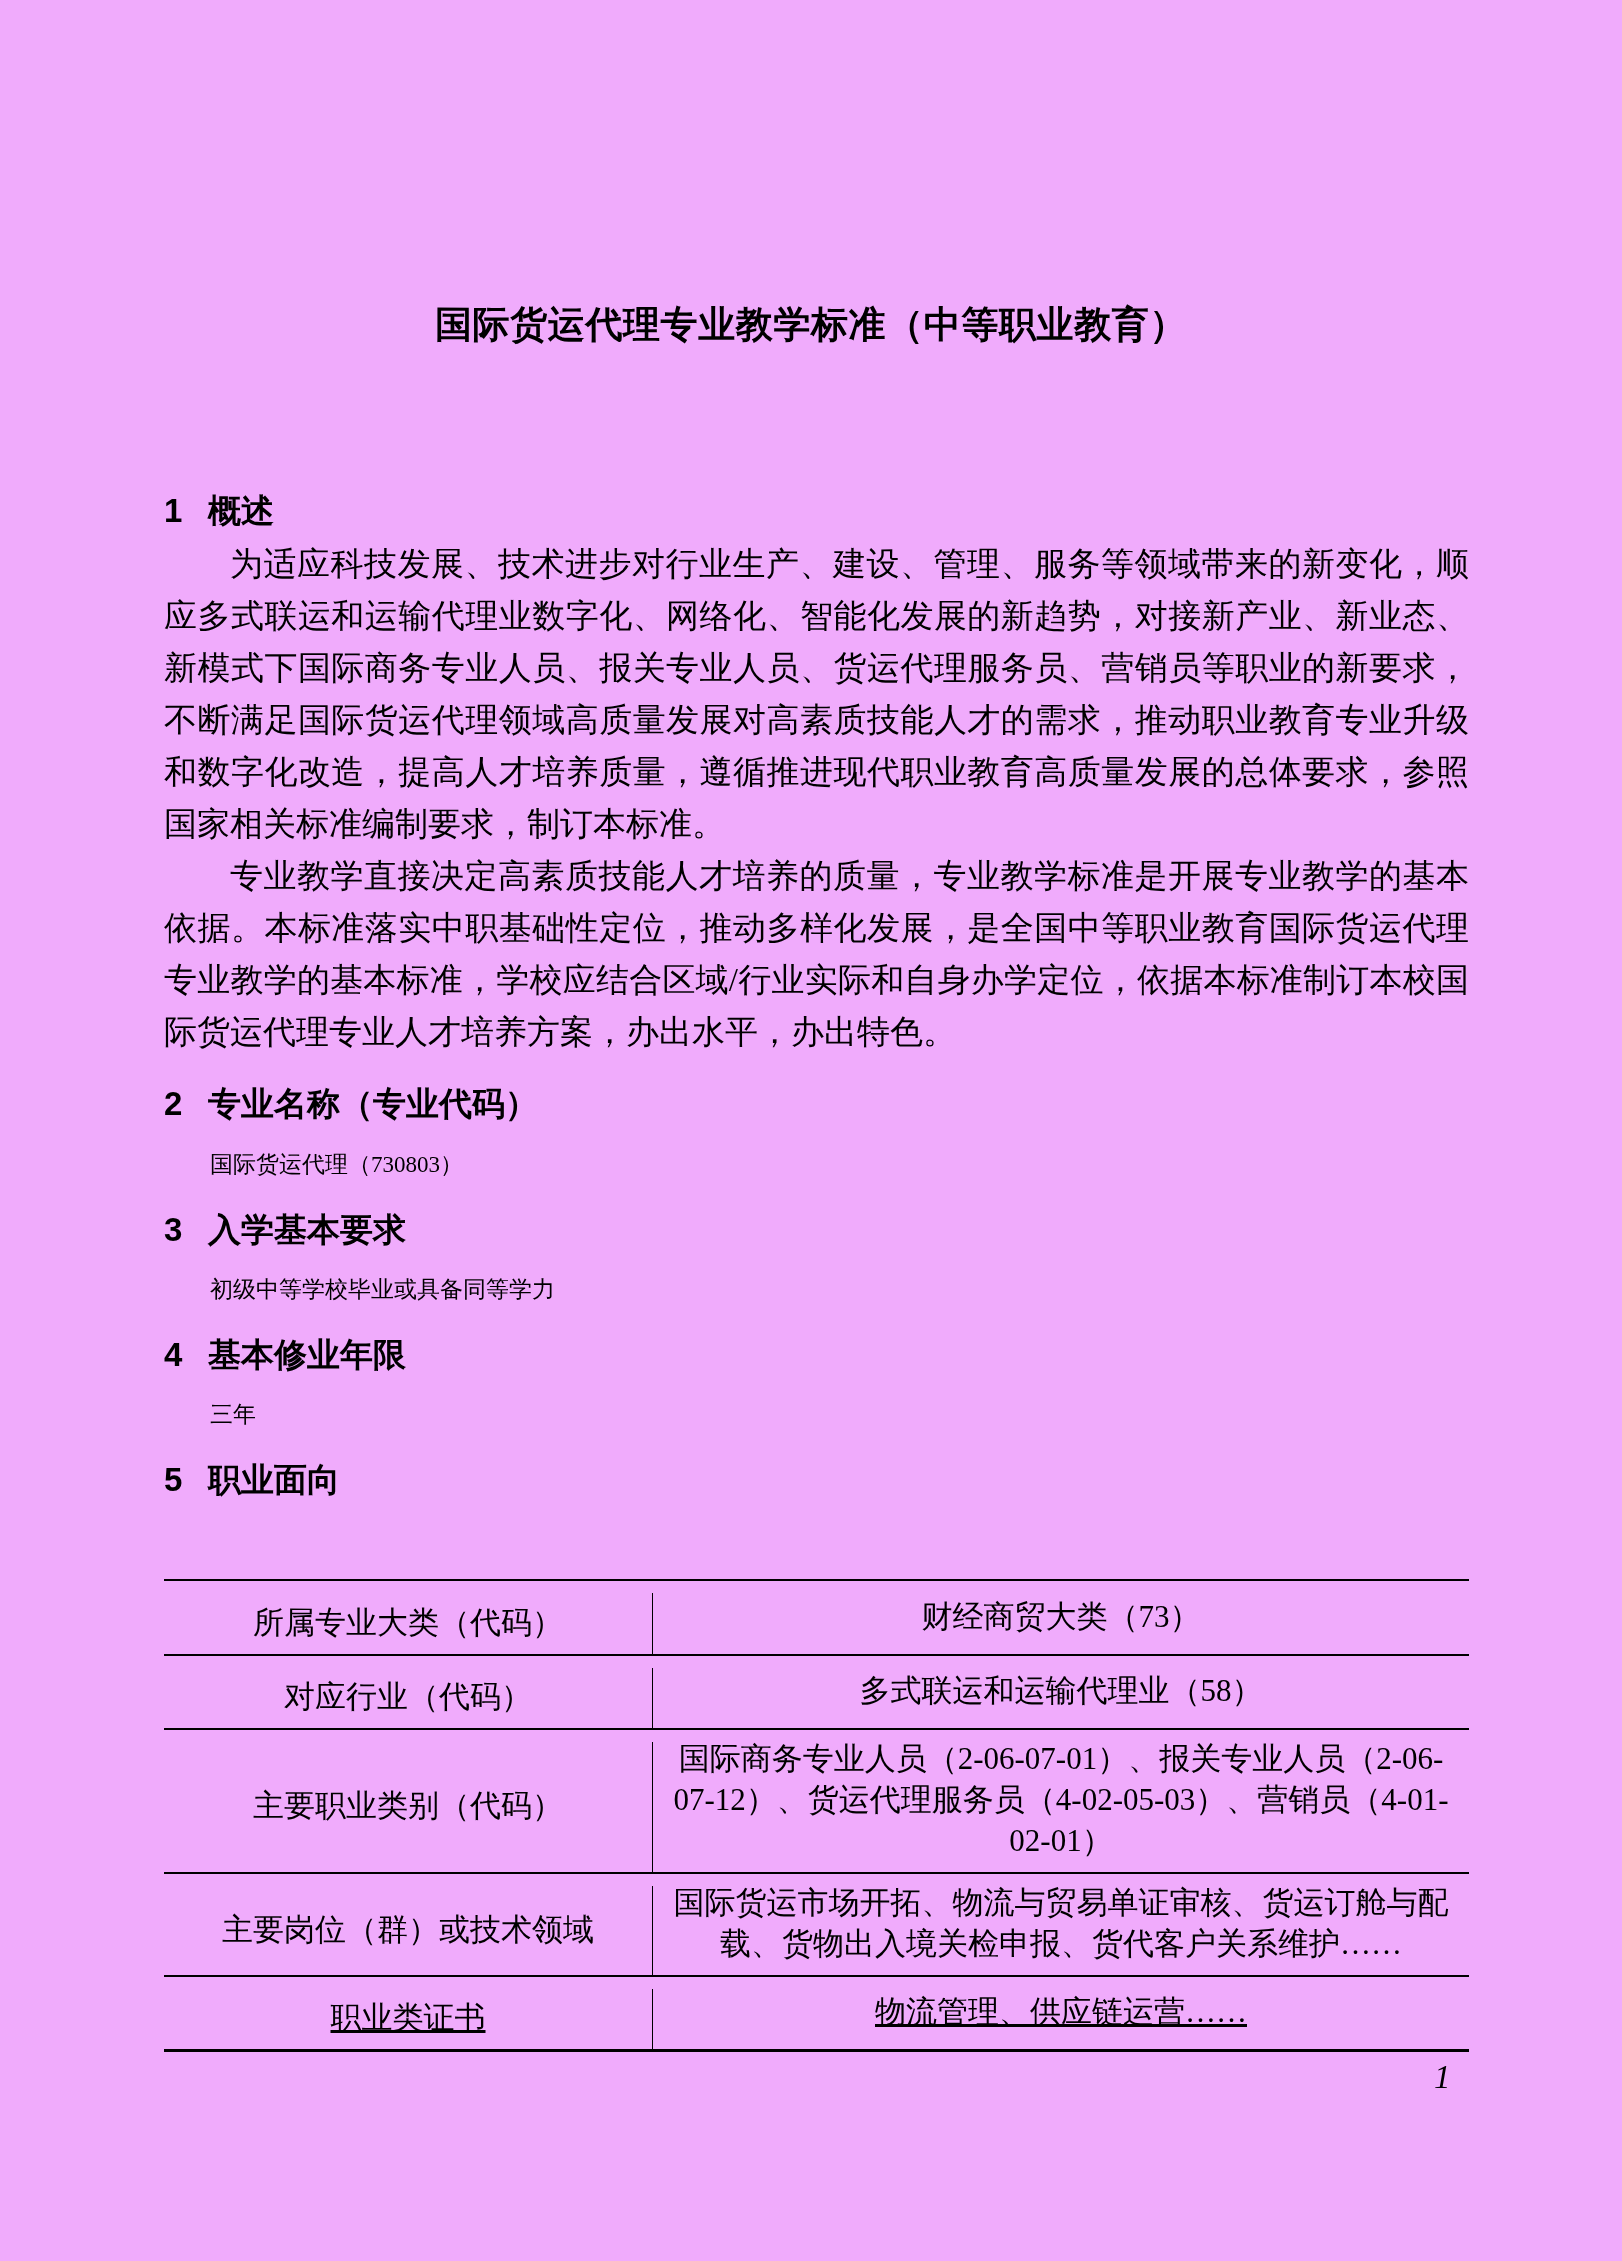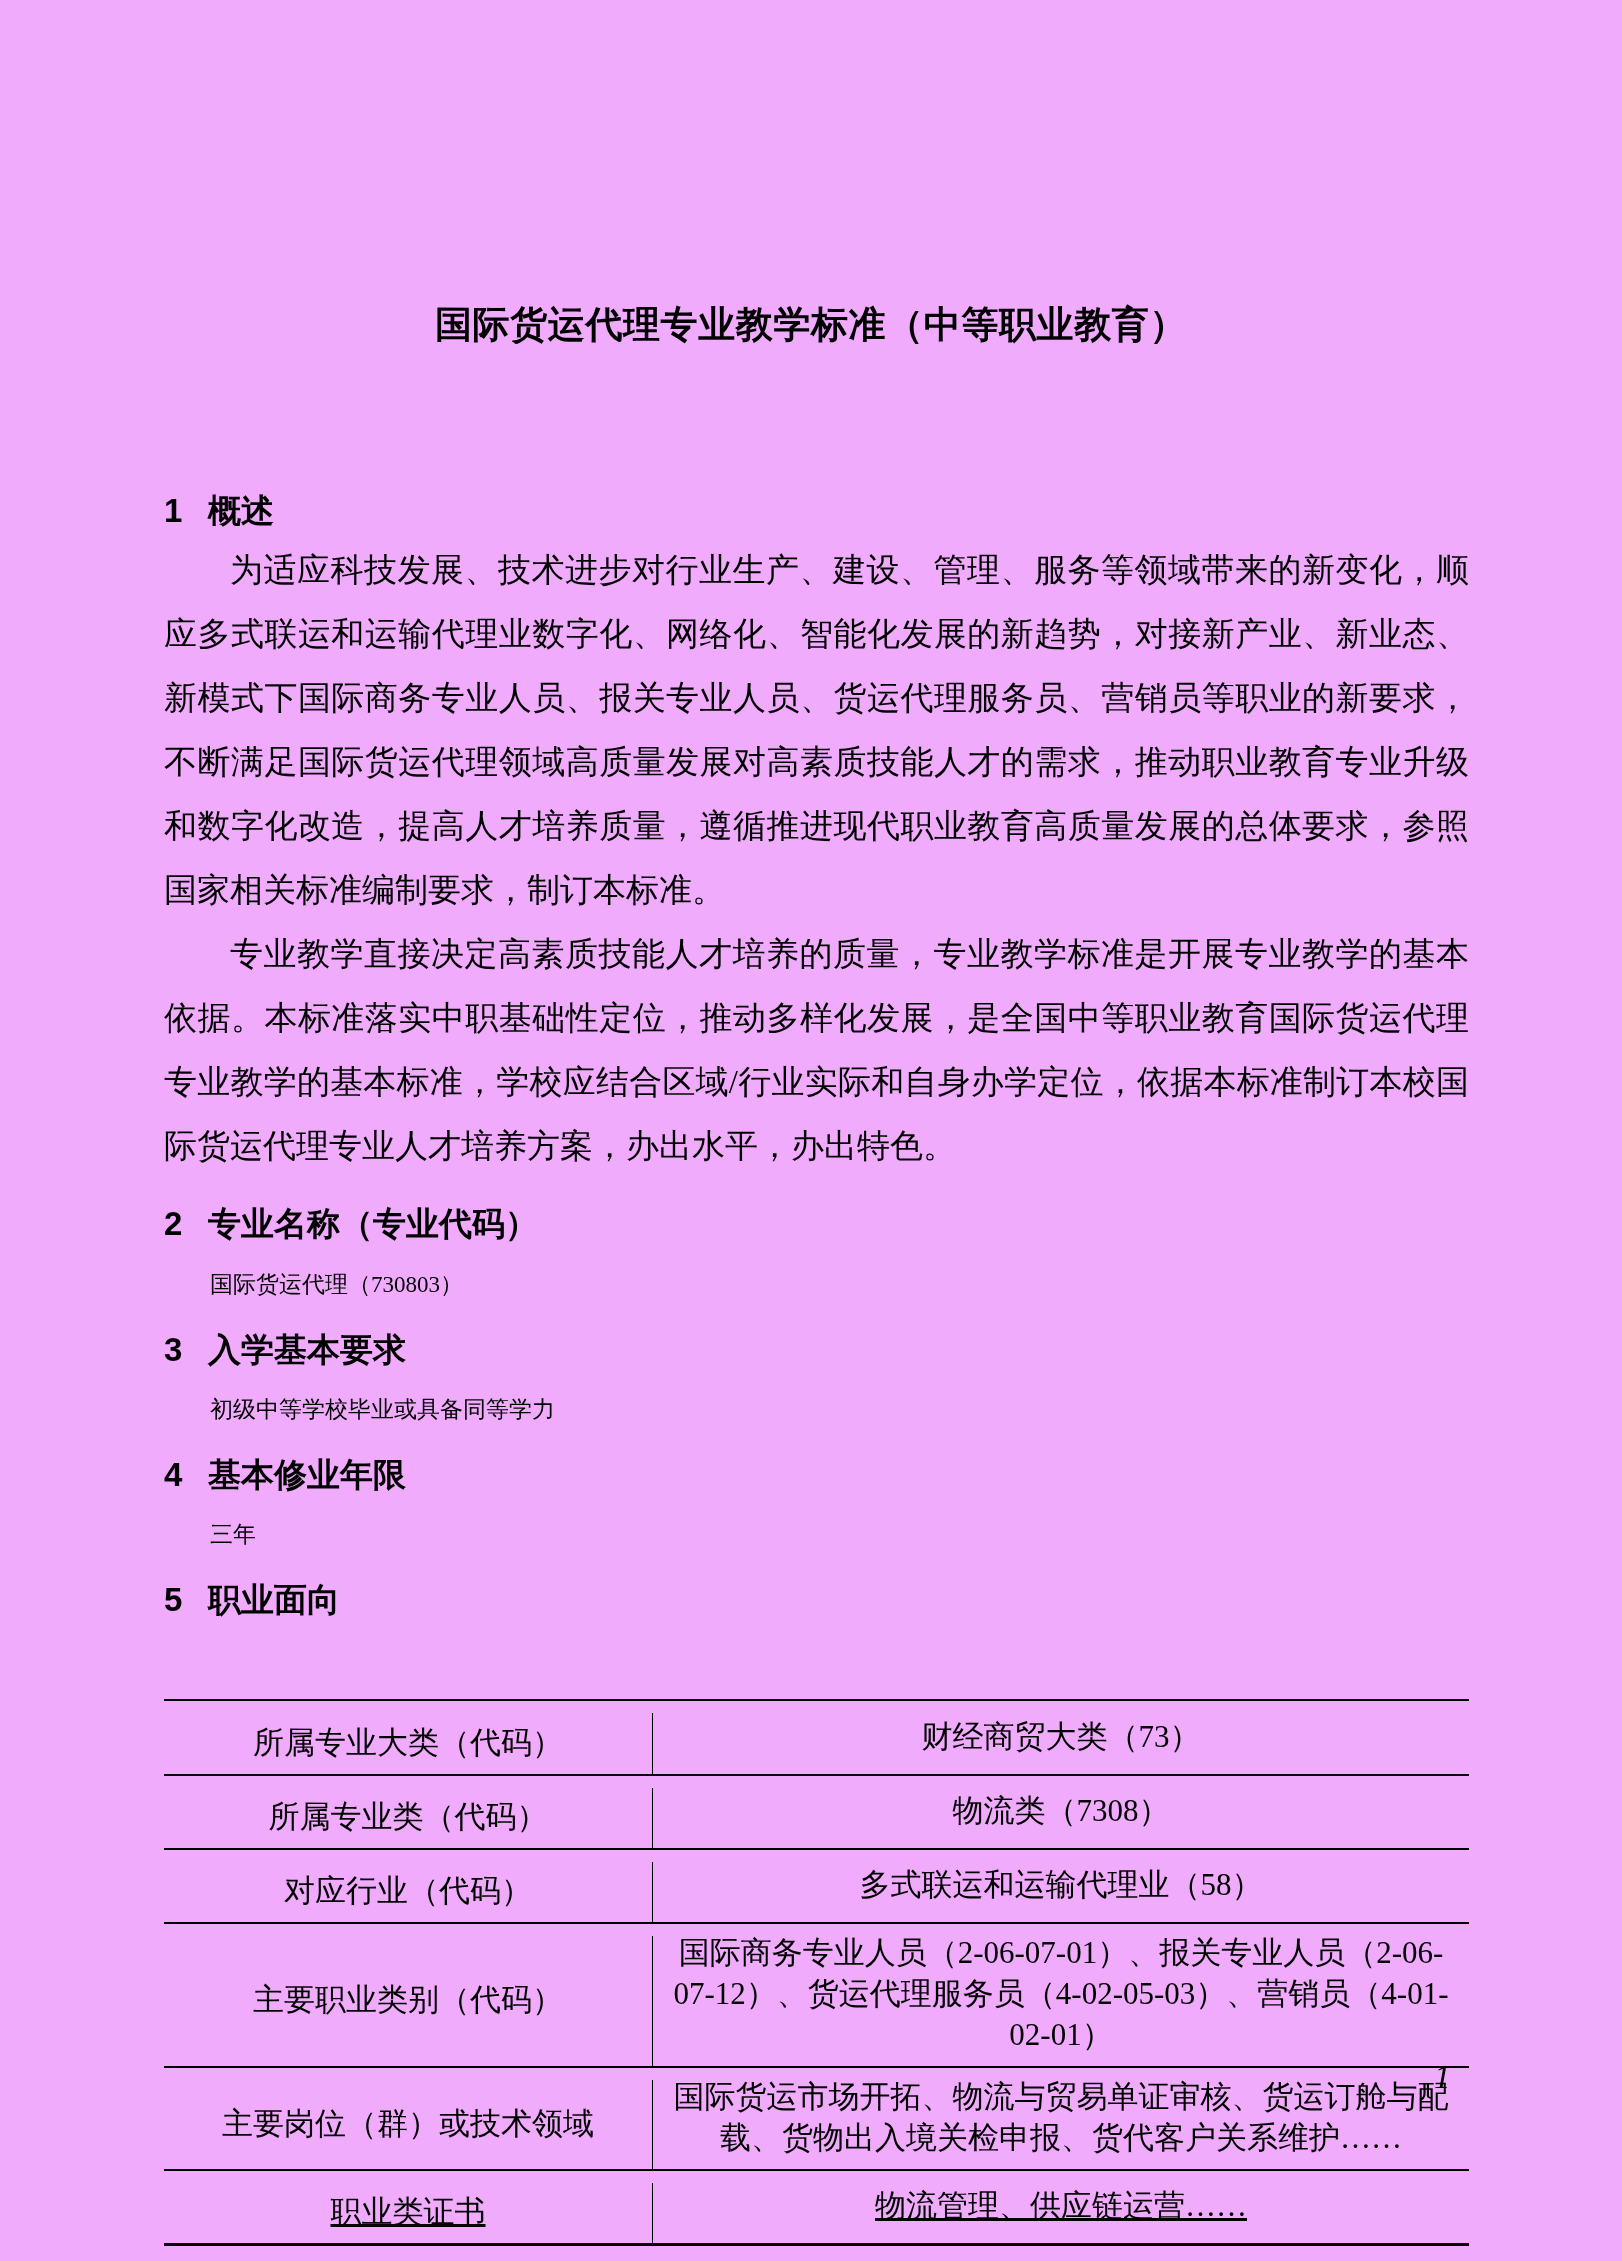--- a/index.html
+++ b/index.html
@@ -37,21 +37,21 @@
   }
   .sec-heading .sec-num {
     display: inline-block;
     min-width: 44px;
     font-family: "Liberation Sans", sans-serif;
   }
   .sec-heading.first { margin-top: 145px; }
   .para {
     margin: 0;
     font-size: 33px;
-    line-height: 64px;
+    line-height: 52px;
     text-align: justify;
     text-align-last: left;
     text-indent: 2em;
   }
   .para.lead { margin-top: 9px; }
   .indent-line {
     margin: 21.4px 0 0 0;
     font-size: 23px;
     line-height: 39px;
     text-indent: 2em;
@@ -133,24 +133,20 @@
       <span class="sec-num">5</span>
       <span>职业面向</span>
     </div>
 
     <div class="career-table">
       <div class="trow">
         <div class="tcell tlabel">所属专业大类（代码）</div>
         <div class="tcell tvalue">财经商贸大类（73）</div>
       </div>
       <div class="trow">
-        <div class="tcell tlabel">所属专业类（代码）</div>
-        <div class="tcell tvalue">物流类（7308）</div>
-      </div>
-      <div class="trow">
         <div class="tcell tlabel">对应行业（代码）</div>
         <div class="tcell tvalue">多式联运和运输代理业（58）</div>
       </div>
       <div class="trow">
         <div class="tcell tlabel">主要职业类别（代码）</div>
         <div class="tcell tvalue">国际商务专业人员（2-06-07-01）、报关专业人员（2-06-07-12）、货运代理服务员（4-02-05-03）、营销员（4-01-02-01）</div>
       </div>
       <div class="trow">
         <div class="tcell tlabel">主要岗位（群）或技术领域</div>
         <div class="tcell tvalue">国际货运市场开拓、物流与贸易单证审核、货运订舱与配载、货物出入境关检申报、货代客户关系维护……</div>

